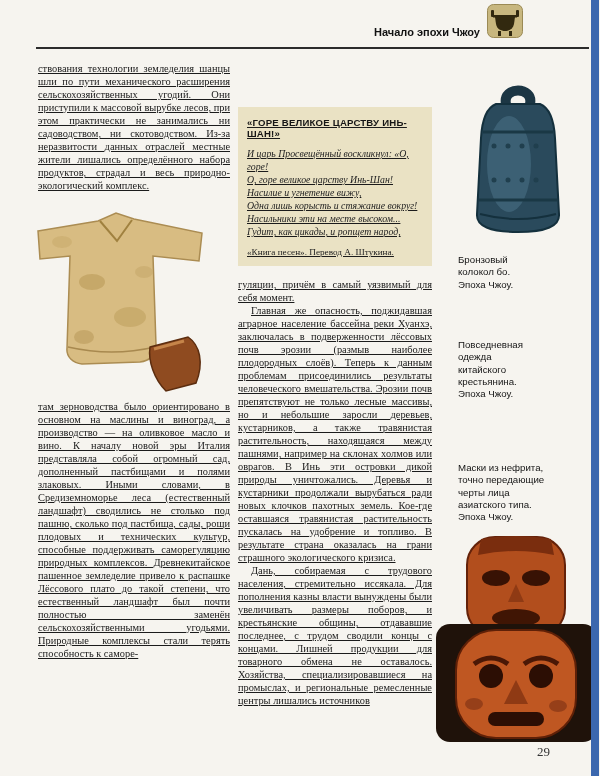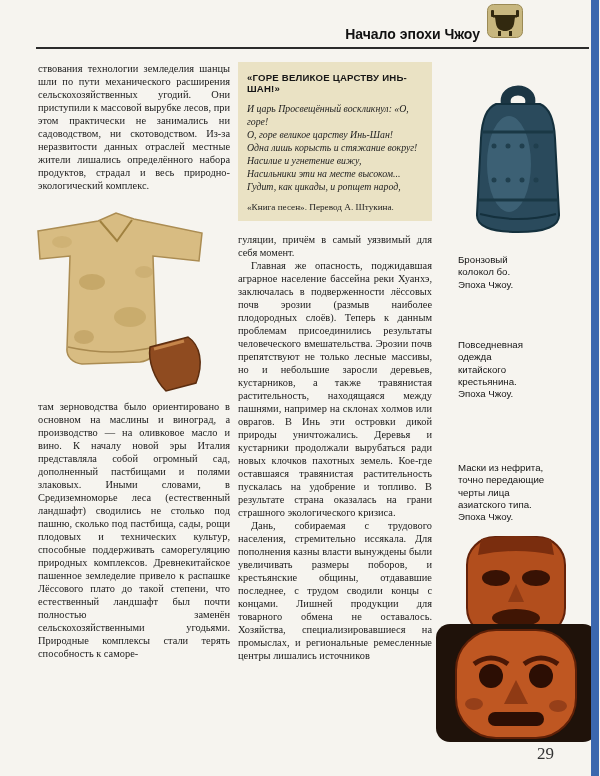--- a/index.html
+++ b/index.html
@@ -26,33 +26,33 @@
   .header-icon {
     position: absolute;
     left: 487px; top: 4px;
     width: 36px; height: 34px;
   }
   .page-header {
     position: absolute;
     top: 26px; right: 120px;
     font-family: "Liberation Sans", sans-serif;
     font-weight: bold;
-    font-size: 14px;
+    font-size: 11px;
     color: #111;
     white-space: nowrap;
   }
   .header-rule {
     position: absolute;
     left: 36px; top: 47px;
     width: 553px; height: 2px;
     background: #2b2b2b;
   }
 
   
-  .col { position: absolute; top: 62px; }
+  .col { position: absolute; top: 62px; text-decoration: underline; }
   .col-left { left: 38px; width: 192px; }
   .col-mid  { left: 238px; width: 194px; }
 
   .col p {
     margin: 0;
     font-size: 10.4px;
     line-height: 13px;
     text-align: justify;
   }
   .col p.indent { text-indent: 13px; }
@@ -60,20 +60,21 @@
   .garment-figure {
     width: 175px; height: 198px;
     margin: 5px 0 5px -6px;
   }
 
   
   .quote-box {
     background: #eae2c4;
     padding: 10px 9px 9px 9px;
     margin-bottom: 12px;
+    margin-top: 45px;
   }
   .quote-title {
     font-family: "Liberation Sans", sans-serif;
     font-weight: bold;
     font-size: 9.6px;
     letter-spacing: 0.2px;
     margin-bottom: 8px;
     color: #161616;
   }
   .quote-line {
@@ -111,21 +112,21 @@
   .masks-figure {
     position: absolute;
     left: 436px; top: 534px;
     width: 161px; height: 208px;
     z-index: 5;
   }
 
   .page-number {
     position: absolute;
     left: 537px; top: 744px;
-    font-size: 17px;
+    font-size: 13px;
     color: #333;
   }
 </style>
 </head>
 <body>
 
 <div class="page">
 
   <div class="edge-strip"></div>
 
@@ -164,22 +165,22 @@
 
     <p>там зерноводства было ориентировано в основном на маслины и виноград, а производство — на оливковое масло и вино. К началу новой эры Италия представляла собой огромный сад, дополненный пастбищами и полями злаковых. Иными словами, в Средиземноморье леса (естественный ландшафт) сводились не столько под пашню, сколько под пастбища, сады, рощи плодовых и технических культур, способные поддерживать саморегуляцию природных комплексов. Древнекитайское пашенное земледелие привело к распашке Лёссового плато до такой степени, что естественный ландшафт был почти полностью заменён сельскохозяйственными угодьями. Природные комплексы стали терять способность к саморе-</p>
   </div>
 
   <div class="col col-mid">
     <div class="quote-box">
       <div class="quote-title">«ГОРЕ ВЕЛИКОЕ ЦАРСТВУ ИНЬ-ШАН!»</div>
       <div>
         <div class="quote-line">И царь Просвещённый воскликнул: «О, горе!</div>
         <div class="quote-line">О, горе великое царству Инь-Шан!</div>
+        <div class="quote-line">Насилие и угнетение вижу,</div>
         <div class="quote-line">Одна лишь корысть и стяжание вокруг!</div>
-        <div class="quote-line">Насилие и угнетение вижу,</div>
         <div class="quote-line">Насильники эти на месте высоком...</div>
         <div class="quote-line">Гудит, как цикады, и ропщет народ,</div>
       </div>
       <div class="quote-attr">«Книга песен». Перевод А. Штукина.</div>
     </div>
     <p>гуляции, причём в самый уязвимый для себя момент.</p>
     <p class="indent">Главная же опасность, поджидавшая аграрное население бассейна реки Хуанхэ, заключалась в подверженности лёссовых почв эрозии (размыв наиболее плодородных слоёв). Теперь к данным проблемам присоединились результаты человеческого вмешательства. Эрозии почв препятствуют не только лесные массивы, но и небольшие заросли деревьев, кустарников, а также травянистая растительность, находящаяся между пашнями, например на склонах холмов или оврагов. В Инь эти островки дикой природы уничтожались. Деревья и кустарники продолжали вырубаться ради новых клочков пахотных земель. Кое-где оставшаяся травянистая растительность пускалась на удобрение и топливо. В результате страна оказалась на грани страшного экологического кризиса.</p>
     <p class="indent">Дань, собираемая с трудового населения, стремительно иссякала. Для пополнения казны власти вынуждены были увеличивать размеры поборов, и крестьянские общины, отдававшие последнее, с трудом сводили концы с концами. Лишней продукции для товарного обмена не оставалось. Хозяйства, специализировавшиеся на промыслах, и региональные ремесленные центры лишались источников</p>
   </div>
 

